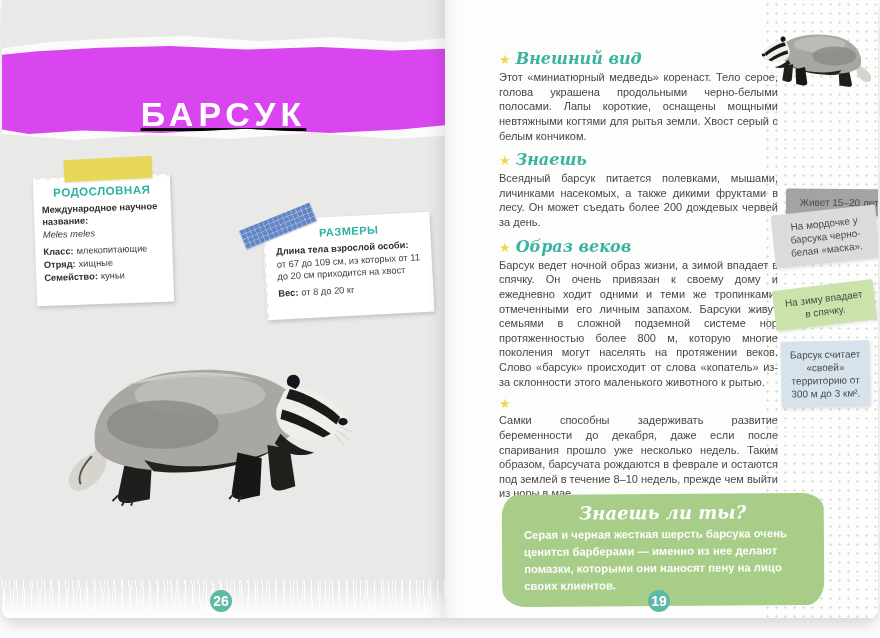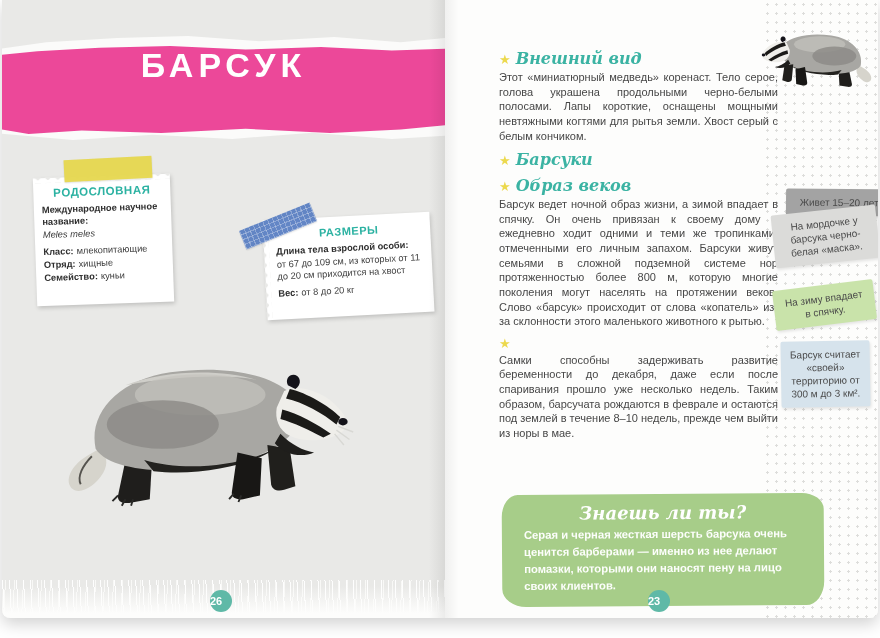--- a/index.html
+++ b/index.html
@@ -5,23 +5,23 @@
   html,body{margin:0;padding:0;background:#ffffff;}
   body{font-family:"Liberation Sans",sans-serif;width:880px;height:638px;position:relative;overflow:hidden;}
 
   .spread{position:absolute;left:2px;top:0;width:876px;height:618px;
     box-shadow:0 6px 16px rgba(0,0,0,.18);border-radius:0 0 8px 8px;overflow:hidden;background:#fdfdfc;}
 
   
   .page-left{position:absolute;left:0;top:0;width:443px;height:618px;background:#e9e9e7;}
   .band-white{position:absolute;left:0;top:36px;width:443px;height:104px;background:#fbfbfa;
     clip-path:polygon(0 12%,10% 6%,26% 2%,42% 0,58% 5%,75% 1%,90% 6%,100% 2%,100% 96%,88% 99%,70% 93%,52% 99%,34% 95%,16% 100%,0 94%);}
-  .title-band{position:absolute;left:0;top:46px;width:443px;height:88px;background:#ec4899;
+  .title-band{position:absolute;left:0;top:46px;width:443px;height:88px;background:#d946ef;
     clip-path:polygon(0 10%,8% 6%,22% 2%,38% 0,55% 4%,72% 1%,88% 5%,100% 3%,100% 90%,90% 95%,74% 99%,55% 94%,36% 99%,18% 96%,6% 100%,0 95%);
-    display:flex;align-items:flex-start;justify-content:center;}
+    display:flex;align-items:flex-end;justify-content:center;text-decoration:underline;}
   .title-band h1{margin:0;color:#ffffff;font-size:34px;font-weight:bold;letter-spacing:5px;}
 
   .card{position:absolute;background:#ffffff;box-shadow:1px 2px 4px rgba(0,0,0,.18);color:#3d3d3d;}
   .card-pedigree{left:33px;top:176px;width:137px;height:128px;transform:rotate(-2deg);padding:6px 8px 8px 8px;box-sizing:border-box;}
   .card-size{left:263px;top:216px;width:167px;height:100px;transform:rotate(-3deg);padding:6px 8px 8px 12px;box-sizing:border-box;}
   .torn-top{position:absolute;left:0;top:-1px;width:100%;height:6px;
     background-image:radial-gradient(circle at 5px 0px,#e9e9e7 2.6px,rgba(255,255,255,0) 3px);background-size:10px 6px;background-repeat:repeat-x;}
   .torn-left{position:absolute;left:-1px;top:0;height:100%;width:6px;
     background-image:radial-gradient(circle at 0px 5px,#e9e9e7 2.6px,rgba(255,255,255,0) 3px);background-size:6px 10px;background-repeat:repeat-y;}
   .card-title{color:#2cb2a2;font-weight:bold;text-align:center;letter-spacing:.5px;margin:3px 0 5px 0;}
@@ -40,21 +40,21 @@
 
   .badger-large{position:absolute;left:55px;top:348px;width:305px;height:168px;}
   .badger-small{position:absolute;left:312px;top:26px;width:118px;height:66px;transform:scaleX(-1);}
 
   .grass{position:absolute;left:0;bottom:0;width:443px;height:38px;
     background:
       linear-gradient(to top,#fdfdfc 12%,rgba(253,253,252,0) 85%),
       repeating-linear-gradient(87deg,rgba(255,255,255,0) 0 2px,rgba(255,255,255,.95) 2px 3px,rgba(255,255,255,0) 3px 7px),
       repeating-linear-gradient(93deg,rgba(255,255,255,0) 0 3px,rgba(252,252,250,.8) 3px 4px,rgba(255,255,255,0) 4px 9px);}
   .page-num{position:absolute;width:22px;height:22px;border-radius:50%;background:#5fb9a7;color:#fff;
-    font-size:11px;font-weight:bold;text-align:left;line-height:22px;}
+    font-size:14px;font-weight:bold;text-align:center;line-height:22px;}
   .num-left{left:208px;top:590px;}
   .num-right{left:203px;top:590px;}
   .spine-l{position:absolute;right:0;top:0;width:16px;height:100%;background:linear-gradient(to right,rgba(0,0,0,0) ,rgba(0,0,0,.07));}
   .spine-r{position:absolute;left:0;top:0;width:14px;height:100%;background:linear-gradient(to right,rgba(0,0,0,.05),rgba(0,0,0,0));}
 
   
   .page-right{position:absolute;left:443px;top:0;width:433px;height:618px;background:#fdfdfc;}
   .dots{position:absolute;left:318px;top:0;width:115px;height:618px;
     background-image:radial-gradient(#dddddb 1.2px,rgba(255,255,255,0) 1.4px);background-size:9px 9px;}
 
@@ -168,22 +168,23 @@
 
     <div class="content">
       <div class="sec-head">
         <span class="star">★</span>
         <span class="sec-title">Внешний вид</span>
       </div>
       <p class="sec-body">Этот «миниатюрный медведь» коренаст. Тело серое, голова украшена продольными черно-белыми полосами. Лапы короткие, оснащены мощными невтяжными когтями для рытья земли. Хвост серый с белым кончиком.</p>
 
       <div class="sec-head">
         <span class="star">★</span>
-        <span class="sec-title">Барсуки</span>
-      </div>
+        <span class="sec-title">Знаешь</span>
+      </div>
+      <p class="sec-body">Всеядный барсук питается полевками, мышами, личинками насекомых, а также дикими фруктами в лесу. Он может съедать более 200 дождевых червей за день.</p>
 
       <div class="sec-head">
         <span class="star">★</span>
         <span class="sec-title">Образ веков</span>
       </div>
       <p class="sec-body">Барсук ведет ночной образ жизни, а зимой впадает в спячку. Он очень привязан к своему дому и ежедневно ходит одними и теми же тропинками, отмеченными его личным запахом. Барсуки живут семьями в сложной подземной системе нор протяженностью более 800 м, которую многие поколения могут населять на протяжении веков. Слово «барсук» происходит от слова «копатель» из-за склонности этого маленького животного к рытью.</p>
 
       <div class="sec-head">
         <span class="star">★</span>
       </div>
@@ -193,15 +194,15 @@
     <div class="note note-1">Живет 15–20 лет.</div>
     <div class="note note-2">На мордочке у барсука черно-белая «маска».</div>
     <div class="note note-3">На зиму впадает в спячку.</div>
     <div class="note note-4">Барсук считает «своей» территорию от 300 м до 3 км².</div>
 
     <div class="fact-box">
       <div class="fact-title">Знаешь ли ты?</div>
       <p class="fact-body">Серая и черная жесткая шерсть барсука очень ценится барберами — именно из нее делают помазки, которыми они наносят пену на лицо своих клиентов.</p>
     </div>
 
-    <div class="page-num num-right">23</div>
+    <div class="page-num num-right">19</div>
   </div>
 </div>
 
 </body></html>

